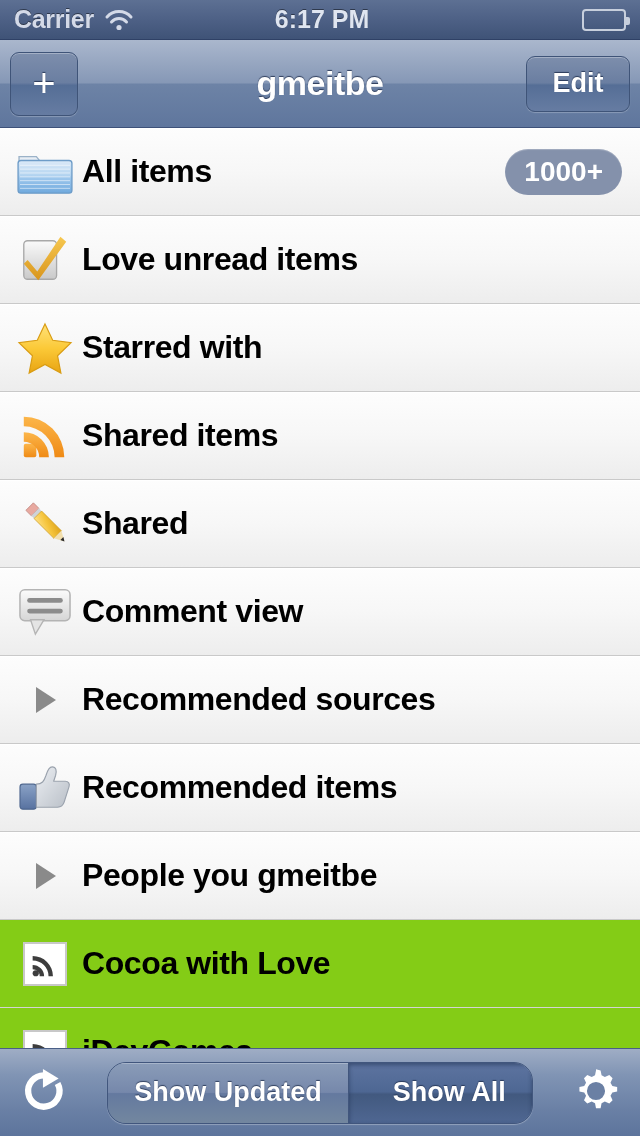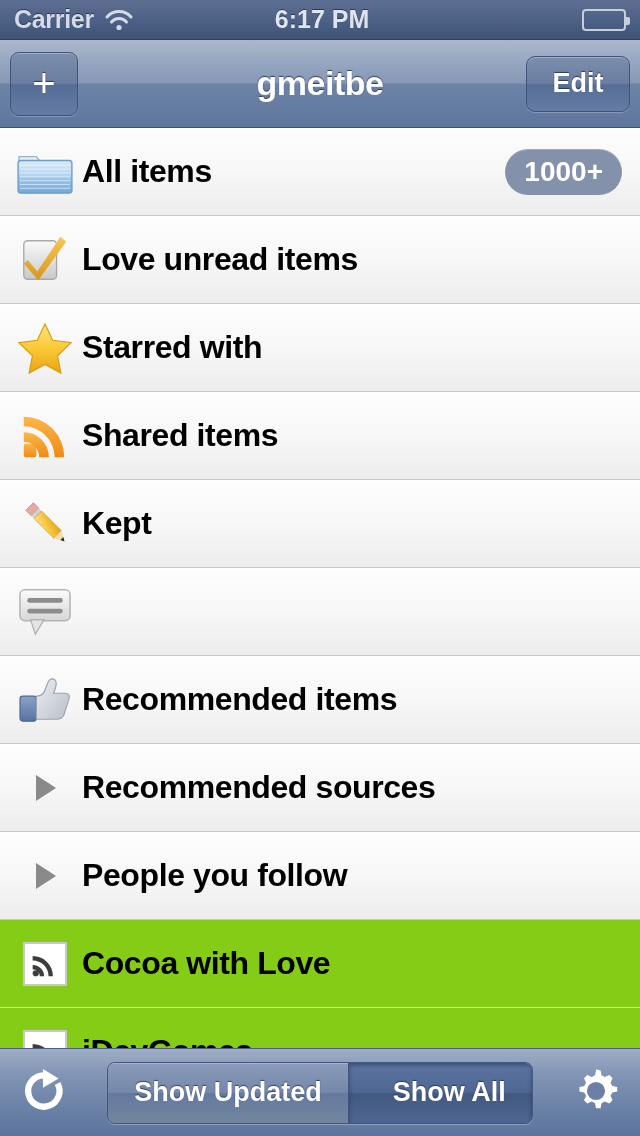--- a/index.html
+++ b/index.html
@@ -124,21 +124,21 @@
     background:linear-gradient(to bottom,#9fadc5 0%,#8094b4 30%,#6a80a5 70%,#5d749c 100%);
     border-top:1px solid #4a5f87;
     display:flex; align-items:center; justify-content:space-between;
     padding:0 16px;
   }
   .tb-icon-btn{
     width:56px;height:56px;display:flex;align-items:center;justify-content:center;
     cursor:pointer; background:transparent; border:none;
   }
   .segmented{
-    display:flex; height:62px; border-radius:8px; overflow:hidden;
+    display:flex; height:62px; border-radius:19px; overflow:hidden;
     border:1px solid #41567d; cursor:pointer;
     box-shadow:0 1px 1px rgba(255,255,255,.3);
   }
   .seg{
     display:flex; align-items:center; justify-content:center;
     padding:0 26px; color:#fff; font-size:27px; font-weight:bold;
     text-shadow:0 -1px 1px rgba(25,40,70,.75);
     background:linear-gradient(to bottom,#8699b6 0%,#7689ab 48%,#63799f 52%,#7competitive 100%);
     background:linear-gradient(to bottom,#8a9cb8 0%,#7688ab 49%,#64799f 51%,#73879f 100%);
     box-shadow:inset 0 1px 0 rgba(255,255,255,.25);
@@ -273,39 +273,46 @@
             </defs>
       <g transform="rotate(-45 29 29)">
         <rect x="25" y="5" width="11" height="8" fill="#e8a9a0" stroke="#c08880" stroke-width=".8"></rect>
         <rect x="25" y="13" width="11" height="4" fill="#cfd3d8"></rect>
         <rect x="25" y="17" width="11" height="29" fill="url(#pb)" stroke="#cfa02a" stroke-width=".8"></rect>
         <polygon points="25,46 36,46 30.5,56" fill="#f2dfae"></polygon>
         <polygon points="28.5,52 33,52 30.5,56" fill="#2b2b2b"></polygon>
       </g>
           </svg>
         </span>
-        <span class="row-label">Kept</span>
+        <span class="row-label">Shared</span>
       </div>
       <div class="row">
         <span class="row-icon">
           <svg class="ico" viewBox="0 0 58 54" width="56" height="52">
       <defs>
               <linearGradient id="cm" x1="0" y1="0" x2="0" y2="1">
         <stop offset="0" stop-color="#fbfbfb"></stop>
                 <stop offset="1" stop-color="#d6d6d6"></stop>
               </linearGradient>
             </defs>
       <rect x="3" y="4" width="52" height="32" rx="5" fill="url(#cm)" stroke="#b4b4b4" stroke-width="1.6"></rect>
       <polygon points="14,35 28,35 19,50" fill="#e4e4e4" stroke="#b4b4b4" stroke-width="1.4"></polygon>
       <g stroke="#8c8c8c" stroke-width="5" stroke-linecap="round">
         <line x1="13" y1="15" x2="45" y2="15"></line>
               <line x1="13" y1="26" x2="45" y2="26"></line>
             </g>
           </svg>
         </span>
+        <span class="row-label">Comment view</span>
+      </div>
+      <div class="row">
+        <span class="row-icon">
+          <span class="tri"></span>
+        </span>
+        <span class="row-label">Recommended sources</span>
       </div>
       <div class="row">
         <span class="row-icon">
           <svg class="ico" viewBox="0 0 56 52" width="54" height="50">
       <defs>
               <linearGradient id="tu" x1="0" y1="0" x2="1" y2="1">
         <stop offset="0" stop-color="#eceff3"></stop>
                 <stop offset="1" stop-color="#b9bfc7"></stop>
               </linearGradient>
         <linearGradient id="cu" x1="0" y1="0" x2="0" y2="1">
@@ -317,27 +324,21 @@
       <path d="M19 22 c6 0 8-3 10-9 c1.5-5 3-9 6.5-9 c4 0 5 4 3.5 9 l-2 6 h12 c3.5 0 5 2.5 4 5.5
                l-5 16 c-1 3.2-3 5.5-7 5.5 h-22 z" fill="url(#tu)" stroke="#9aa2ad" stroke-width="1.2" stroke-linejoin="round"></path>
           </svg>
         </span>
         <span class="row-label">Recommended items</span>
       </div>
       <div class="row">
         <span class="row-icon">
           <span class="tri"></span>
         </span>
-        <span class="row-label">Recommended sources</span>
-      </div>
-      <div class="row">
-        <span class="row-icon">
-          <span class="tri"></span>
-        </span>
-        <span class="row-label">People you follow</span>
+        <span class="row-label">People you gmeitbe</span>
       </div>
       <div class="row plain">
         <span class="row-icon">
           <span class="favicon">
             <svg viewBox="0 0 34 34" width="30" height="30">
       <g fill="#3d3d3d" transform="translate(3,3)">
         <circle cx="3.5" cy="24.5" r="3.5"></circle>
         <path d="M0 15 a13 13 0 0 1 13 13 h-5 a8 8 0 0 0 -8 -8 z"></path>
         <path d="M0 5 a23 23 0 0 1 23 23 h-5 a18 18 0 0 0 -18 -18 z"></path>
       </g>

